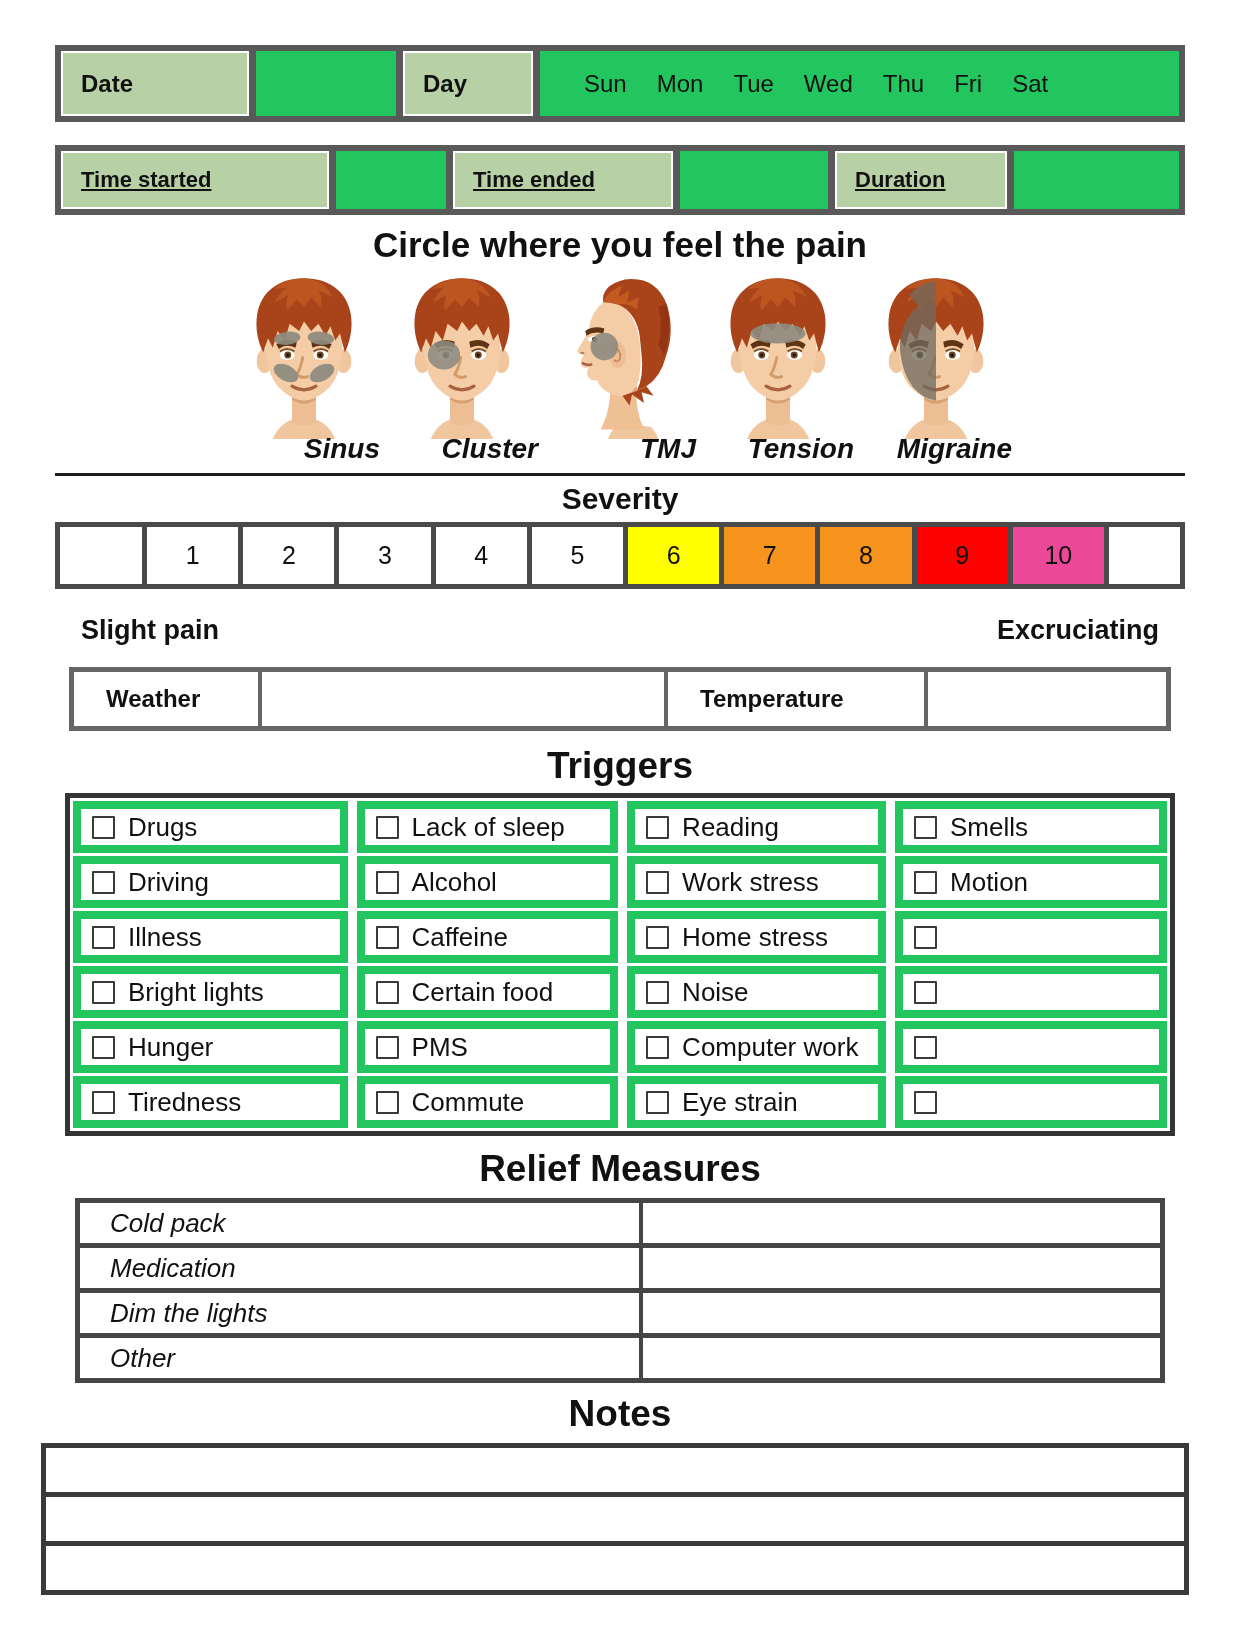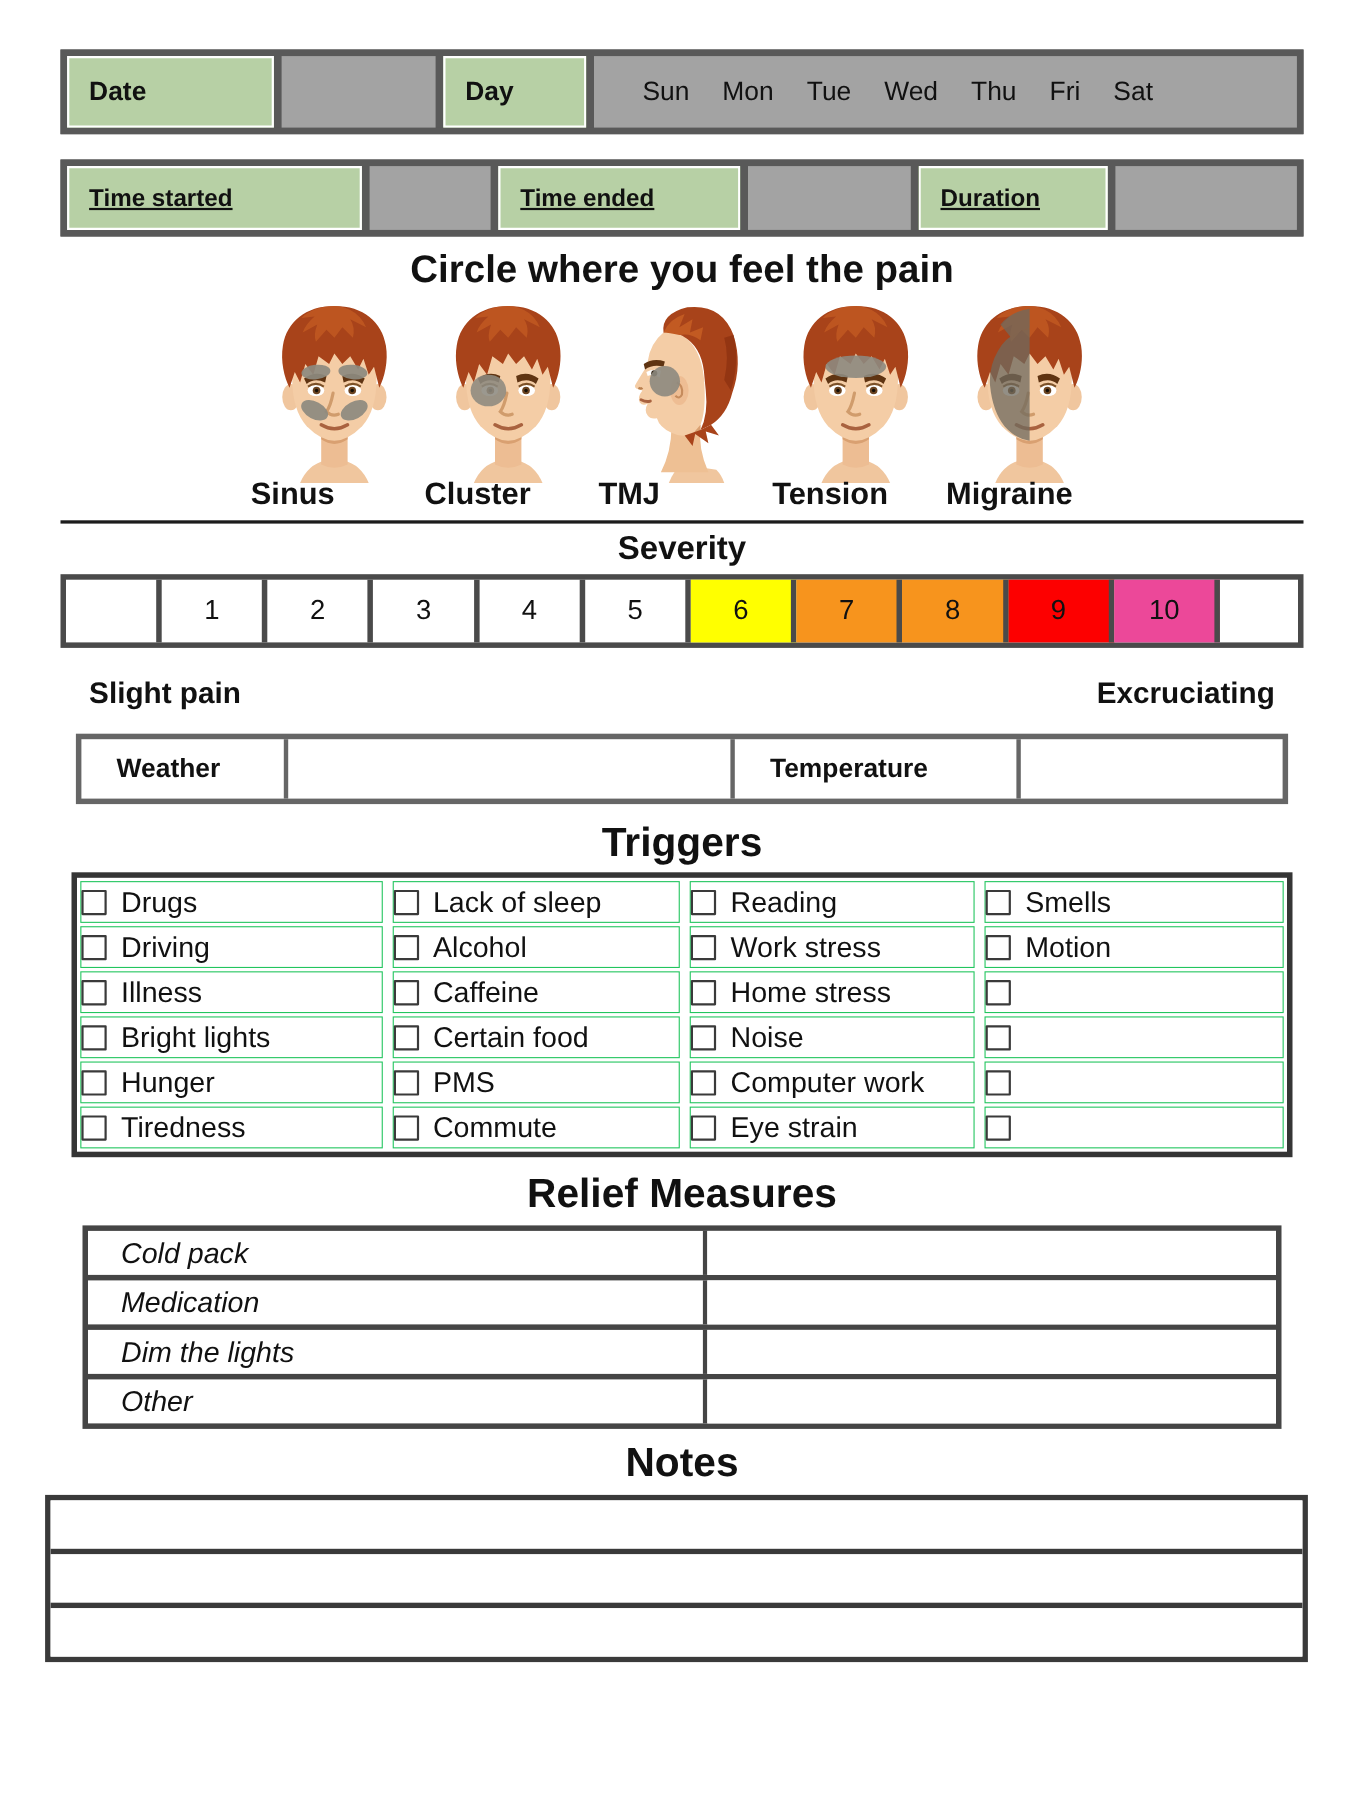--- a/index.html
+++ b/index.html
@@ -7,39 +7,39 @@
     width:1240px;height:1651px;background:#ffffff;overflow:hidden;
     font-family:"Liberation Sans","DejaVu Sans",sans-serif;color:#111;
   }
   .wrap{margin:16px 55px;}
 
   
   .formrow{
     border:6px solid #595959;background:#595959;
     display:flex;gap:7px;
   }
-  .formrow .cell{background:#a3a3a3;text-align:center;}
+  .formrow .cell{background:#22c55e;text-align:center;}
   .formrow .green{
     background:#b7d0a5;box-shadow:inset 0 0 0 2px #fff;
     display:flex;align-items:center;padding-left:20px;
     font-weight:bold;font-size:24px;
   }
   #row-date{margin-top:45px;height:65px;}
   #row-time{margin-top:23px;height:58px;text-decoration:underline;}
   #row-time .green{font-size:22px;}
   .days{
     flex:1;display:flex;align-items:center;gap:30px;
     padding-left:44px;font-size:24px;
   }
 
   
   .title-xl{font-weight:bold;text-align:center;}
   #pain-title{font-size:35px;margin:10px 0 6px 0;}
   .heads{display:flex;justify-content:center;gap:6px;margin-top:2px;}
-  .head{width:152px;text-align:left;}
+  .head{width:152px;text-align:right;font-style:italic;}
   .head svg{width:146px;height:168px;display:block;margin:0 auto;}
   .head-label{font-weight:bold;font-size:28px;margin-top:-6px;}
   .divider{height:3px;background:#1c1c1c;margin-top:8px;}
 
   
   #severity-title{font-size:30px;margin:6px 0 6px 0;}
   .sev{border:5px solid #4a4a4a;display:flex;height:57px;background:#fff;}
   .scell{
     flex:1;border-right:5px solid #4a4a4a;
     display:flex;align-items:center;justify-content:center;
@@ -68,22 +68,22 @@
   .weather .wb2{flex:1;}
 
   
   #triggers-title{font-size:37px;margin:14px 0 6px 0;}
   .tgrid-outer{border:5px solid #353535;padding:3px;margin:0 10px;}
   .tgrid{
     display:grid;grid-template-columns:1.05fr 1fr .99fr 1.04fr;
     column-gap:9px;row-gap:3px;
   }
   .tcell{
-    border:1px solid #22c55e;height:36px;background:#fff;
-    display:flex;align-items:center;gap:13px;
+    border:8px solid #22c55e;height:36px;background:#fff;
+    display:flex;align-items:center;gap:13px;padding-left:11px;
     font-size:26px;
   }
   .cb{
     width:19px;height:19px;border:2px solid #3a3a3a;
     background:#fff;flex:none;border-radius:1px;
   }
 
   
   #relief-title{font-size:37px;margin:12px 0 8px 0;}
   .relief{border:5px solid #454545;margin:0 20px;}

